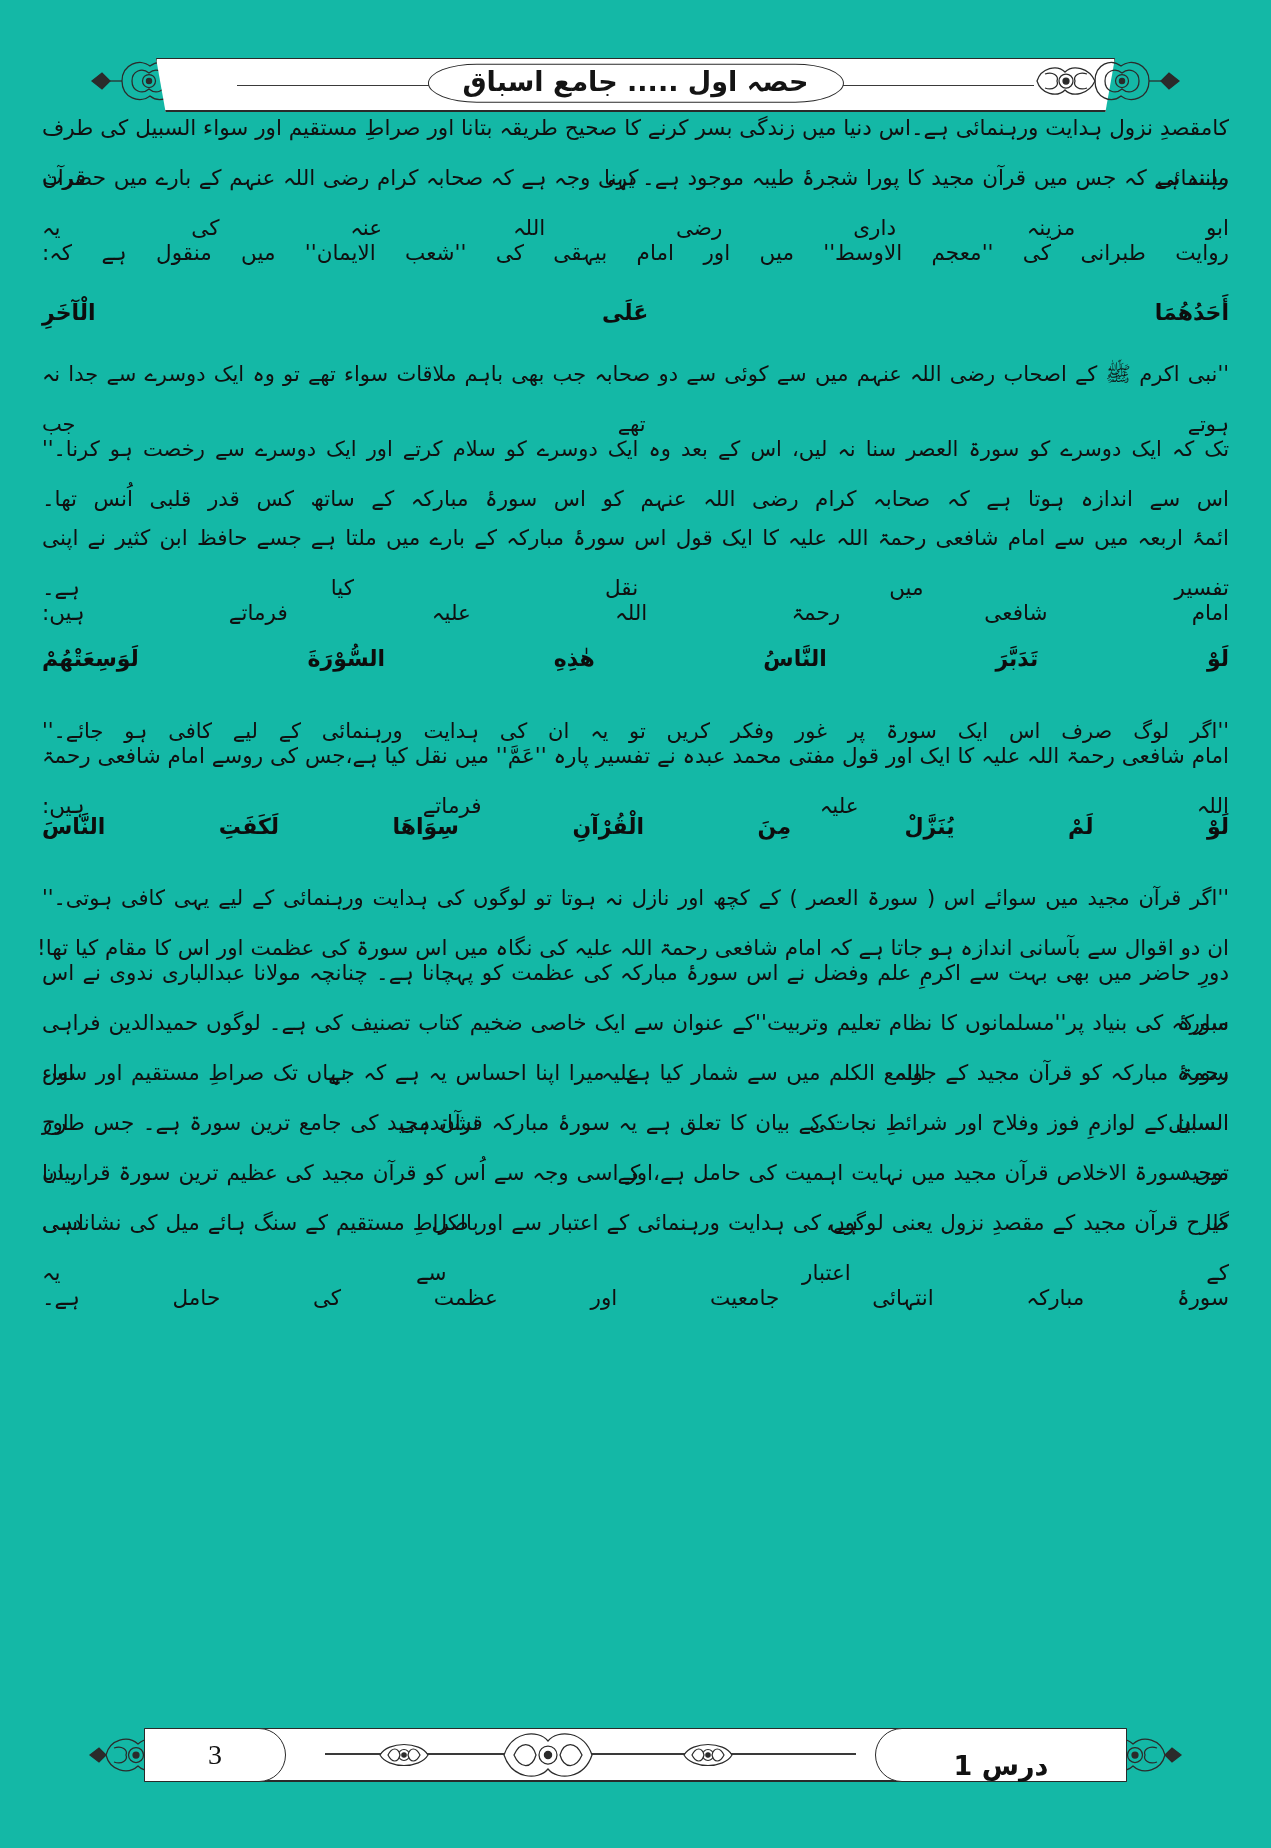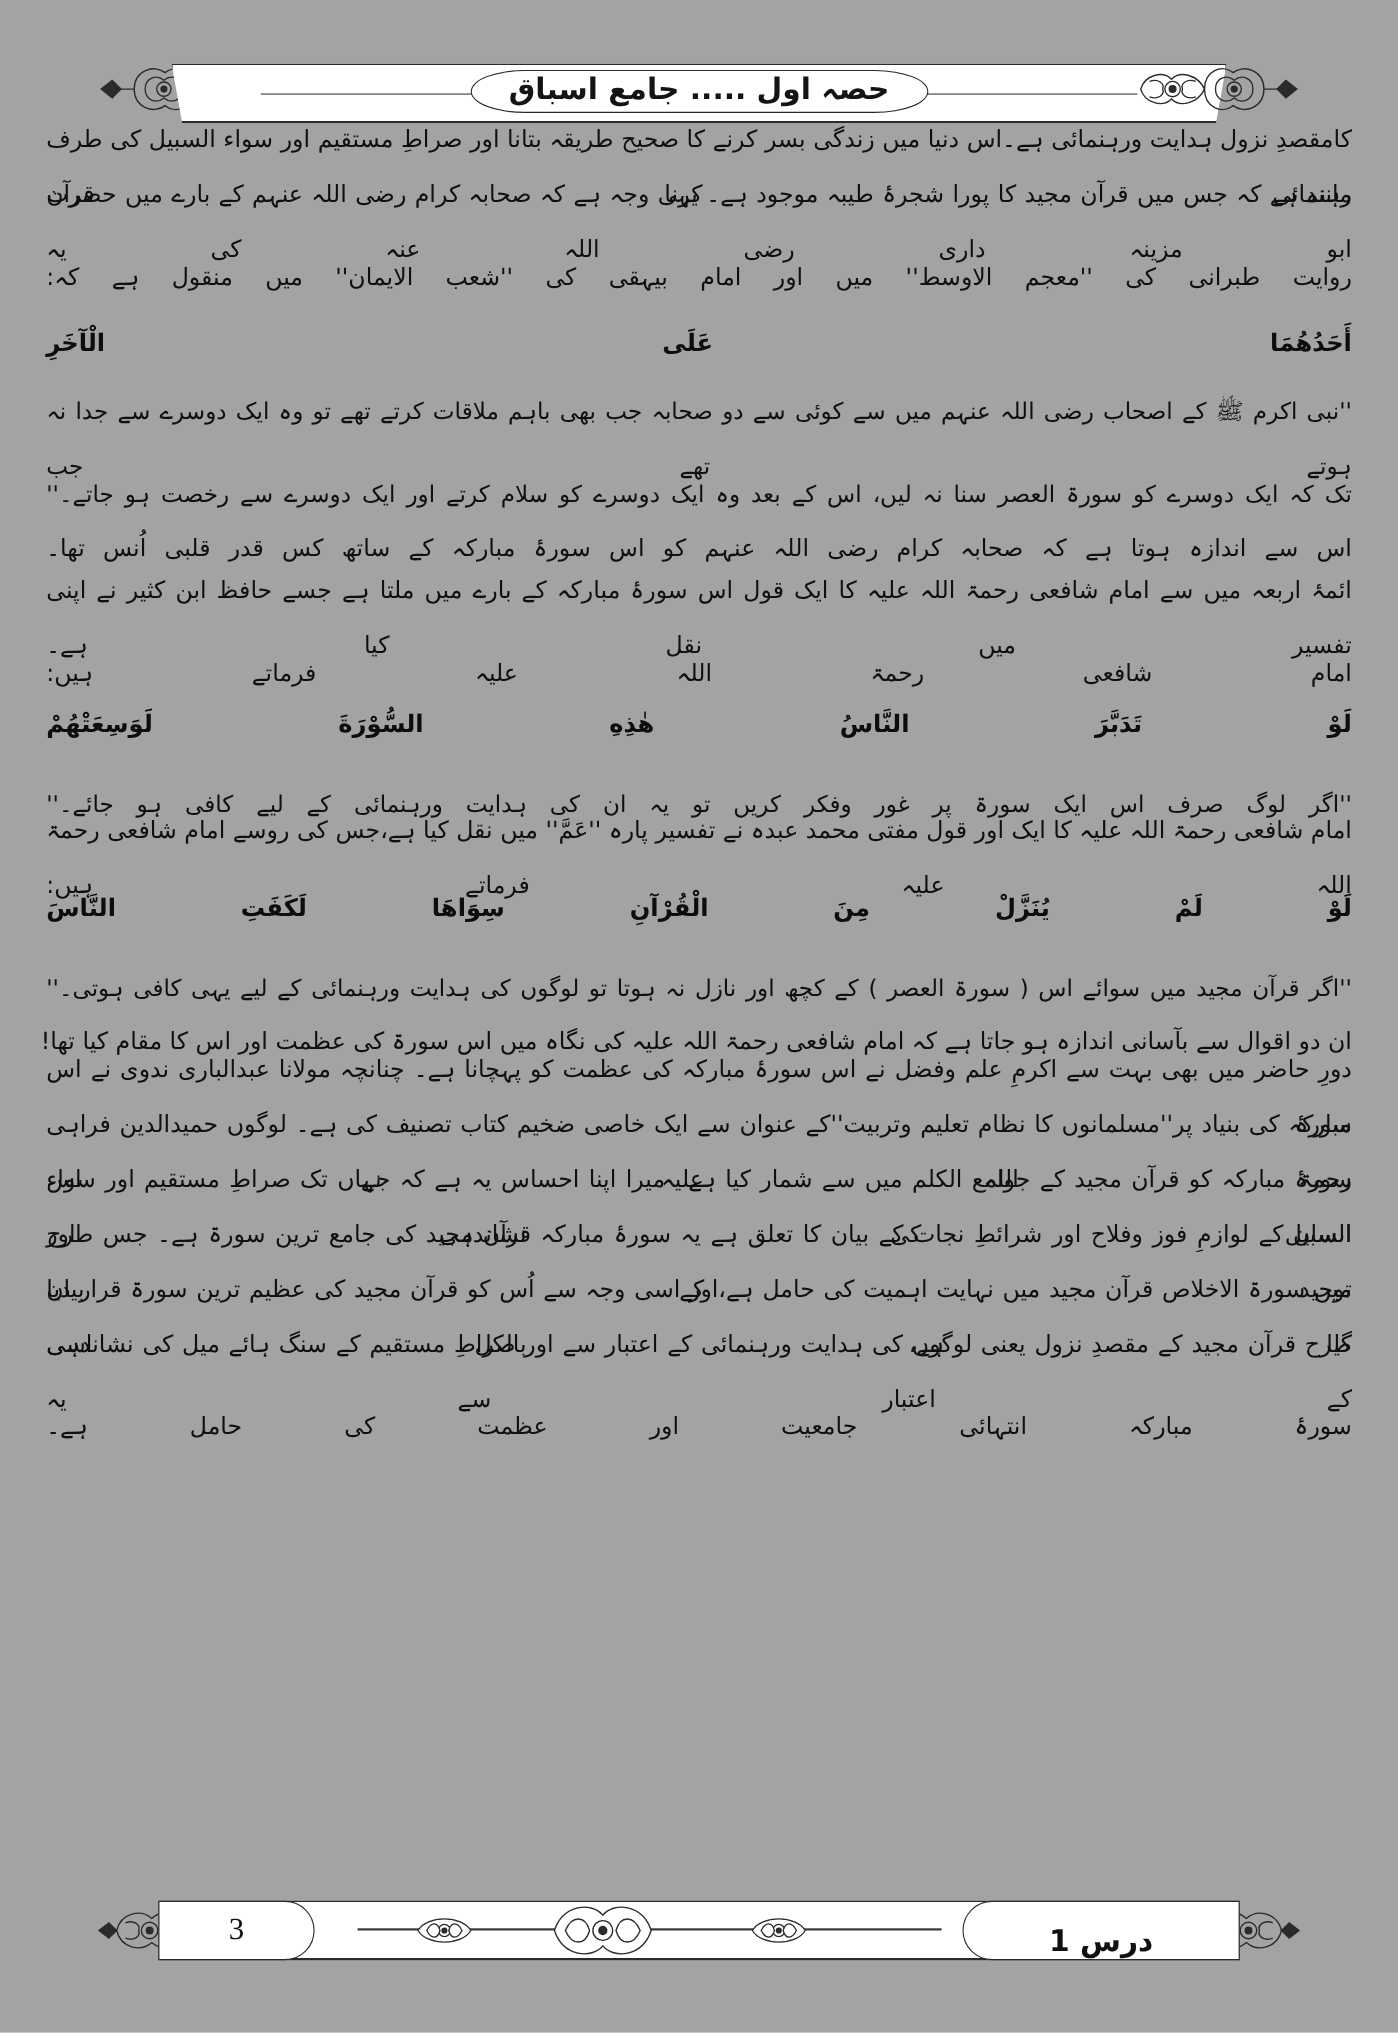--- a/index.html
+++ b/index.html
@@ -8,21 +8,21 @@
     background: #ffffff;
   }
   body {
     font-family: "DejaVu Sans", sans-serif;
   }
   .page {
     position: relative;
     width: 1271px;
     height: 1848px;
     margin: 0 auto;
-    background: #a3a3a3;
+    background: #14b8a6;
     overflow: hidden;
   }
 
   
   .header-band {
     position: absolute;
     top: 52px;
     left: 88px;
     width: 1095px;
     height: 62px;
@@ -274,24 +274,24 @@
 
     <div class="gap-sm"></div>
 
     <div class="ln arabic">
       <span>أَحَدُهُمَا عَلَى الْآخَرِ</span>
     </div>
 
     <div class="gap-lg"></div>
 
     <div class="ln urdu quoted">
-      <span class="stretch">''نبی اکرم ﷺ کے اصحاب رضی اللہ عنہم میں سے کوئی سے دو صحابہ جب بھی باہم ملاقات کرتے تھے تو وہ ایک دوسرے سے جدا نہ ہوتے تھے جب</span>
+      <span class="stretch">''نبی اکرم ﷺ کے اصحاب رضی اللہ عنہم میں سے کوئی سے دو صحابہ جب بھی باہم ملاقات سواء تھے تو وہ ایک دوسرے سے جدا نہ ہوتے تھے جب</span>
     </div>
     <div class="ln urdu quoted left-end">
-      <span>تک کہ ایک دوسرے کو سورۃ العصر سنا نہ لیں، اس کے بعد وہ ایک دوسرے کو سلام کرتے اور ایک دوسرے سے رخصت ہو جاتے۔''</span>
+      <span>تک کہ ایک دوسرے کو سورۃ العصر سنا نہ لیں، اس کے بعد وہ ایک دوسرے کو سلام کرتے اور ایک دوسرے سے رخصت ہو کرنا۔''</span>
     </div>
 
     <div class="ln urdu center">
       <span>اس سے اندازہ ہوتا ہے کہ صحابہ کرام رضی اللہ عنہم کو اس سورۂ مبارکہ کے ساتھ کس قدر قلبی اُنس تھا۔</span>
     </div>
 
     <div class="gap-sm"></div>
 
     <div class="ln urdu">
       <span class="stretch">ائمۂ اربعہ میں سے امام شافعی رحمۃ اللہ علیہ کا ایک قول اس سورۂ مبارکہ کے بارے میں ملتا ہے جسے حافظ ابن کثیر نے اپنی تفسیر میں نقل کیا ہے۔</span>

